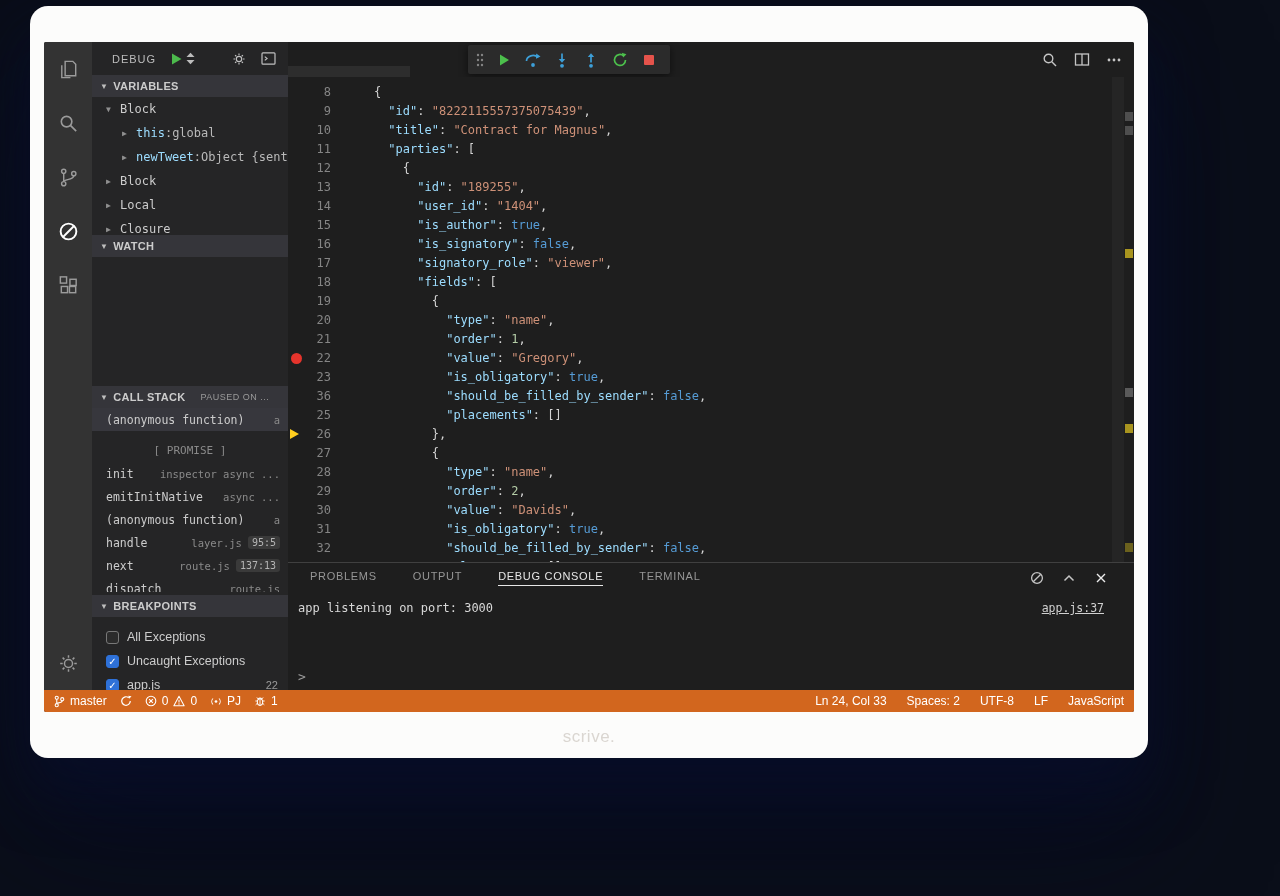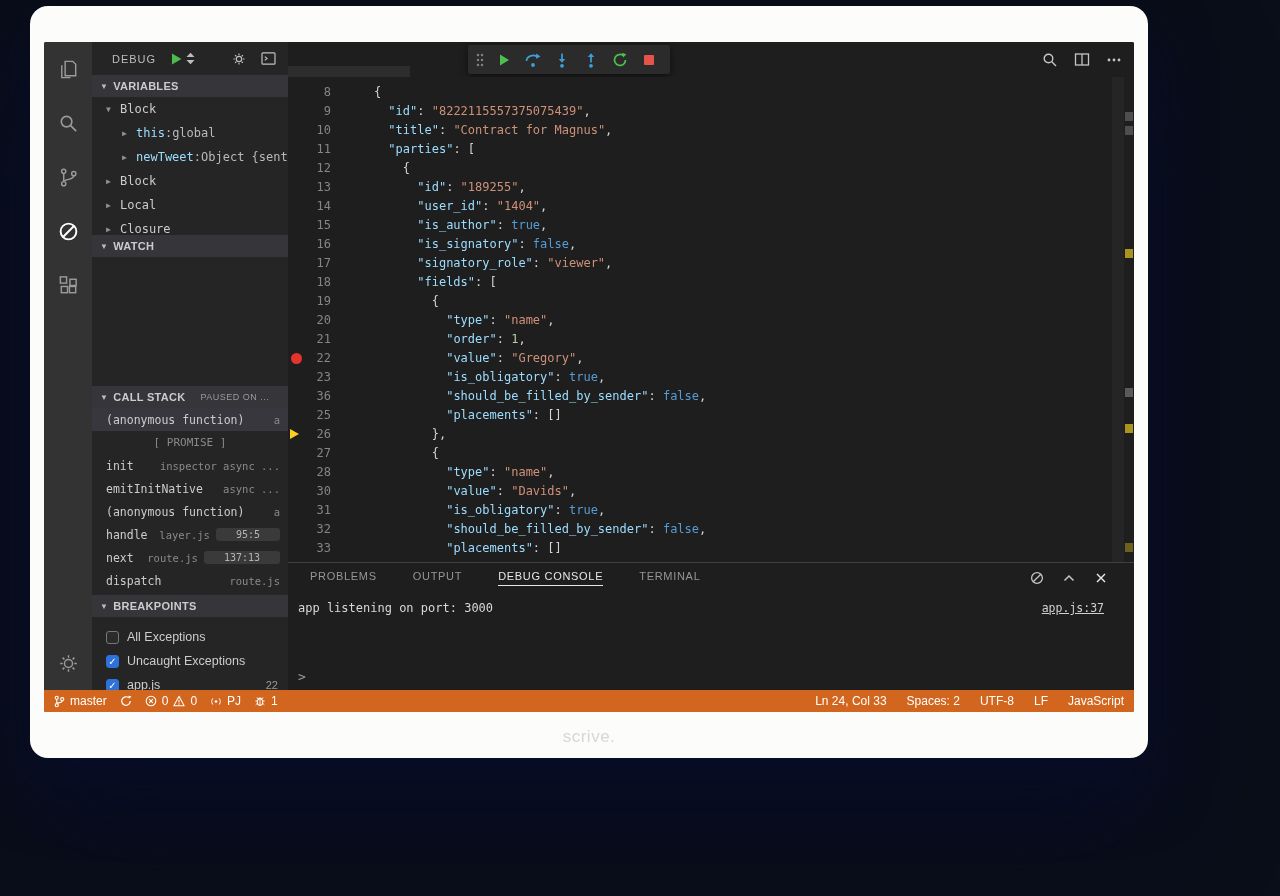--- a/index.html
+++ b/index.html
@@ -40,23 +40,23 @@
   .var-row { height:24px; display:flex; align-items:center; font-family:"DejaVu Sans Mono",monospace; font-size:12px; color:#cccccc; white-space:nowrap; overflow:hidden; }
   .var-row.scope { padding-left:14px; }
   .var-row.child { padding-left:30px; }
   .tree-chevron { width:14px; font-size:8px; color:#8f8f8f; flex:none; }
   .var-name { color:#9cdcfe; }
   .var-colon { color:#bbbbbb; }
   .var-value { color:#b9b9b9; }
 
   .frame-row { height:23px; display:flex; align-items:center; padding:0 8px 0 14px; font-family:"DejaVu Sans Mono",monospace; font-size:11.5px; color:#cccccc; white-space:nowrap; overflow:hidden; }
   .frame-row.selected { background:#37373d; }
-  .frame-row.separator { justify-content:center; color:#8a8a8a; font-size:11px; padding:0; }
+  .frame-row.separator { justify-content:center; color:#8a8a8a; font-size:11px; padding:0;margin-top:8px; }
   .frame-file { margin-left:auto; color:#8a8a8a; font-size:10.5px; overflow:hidden; }
-  .frame-pos { margin-left:6px; background:#3a3a3a; color:#b5b5b5; font-size:10px; padding:1px 20px; border-radius:3px; flex:none; }
+  .frame-pos { margin-left:6px; background:#3a3a3a; color:#b5b5b5; font-size:10px; padding:1px 4px; border-radius:3px; flex:none; }
 
   .bp-row { height:24px; display:flex; align-items:center; padding:16px 10px 0 14px; font-size:12.5px; color:#cccccc; }
   .checkbox { width:13px; height:13px; border-radius:3px; margin-right:8px; flex:none; display:flex; align-items:center; justify-content:center; font-size:10px; color:#fff; background:#2b2b2b; border:1px solid #787878; }
   .checkbox.checked { background:#2e71d8; border-color:#2e71d8; }
   .bp-line { margin-left:auto; color:#9a9a9a; font-size:11px; }
 
   
   .main { position:absolute; left:244px; top:0; width:846px; height:648px; }
   .tabbar { position:absolute; top:0; left:0; right:0; height:35px; background:#1e1e1e; }
   .tab { position:absolute; left:0; top:0; height:35px; width:122px; background:#2d2d2d; display:flex; align-items:center; gap:7px; padding:0 10px;margin-top:24px; }
@@ -465,20 +465,25 @@
             </div>
             <div class="code-line">
               <div class="gutter"></div>
               <div class="lineno">27</div>
               <div class="code">            <span class="tok-p">{</span></div>
             </div>
             <div class="code-line">
               <div class="gutter"></div>
               <div class="lineno">28</div>
               <div class="code">              <span class="tok-k">"type"</span><span class="tok-p">: </span><span class="tok-s">"name"</span><span class="tok-p">,</span></div>
+            </div>
+            <div class="code-line">
+              <div class="gutter"></div>
+              <div class="lineno">29</div>
+              <div class="code">              <span class="tok-k">"order"</span><span class="tok-p">: </span><span class="tok-n">2</span><span class="tok-p">,</span></div>
             </div>
             <div class="code-line">
               <div class="gutter"></div>
               <div class="lineno">30</div>
               <div class="code">              <span class="tok-k">"value"</span><span class="tok-p">: </span><span class="tok-s">"Davids"</span><span class="tok-p">,</span></div>
             </div>
             <div class="code-line">
               <div class="gutter"></div>
               <div class="lineno">31</div>
               <div class="code">              <span class="tok-k">"is_obligatory"</span><span class="tok-p">: </span><span class="tok-b">true</span><span class="tok-p">,</span></div>

